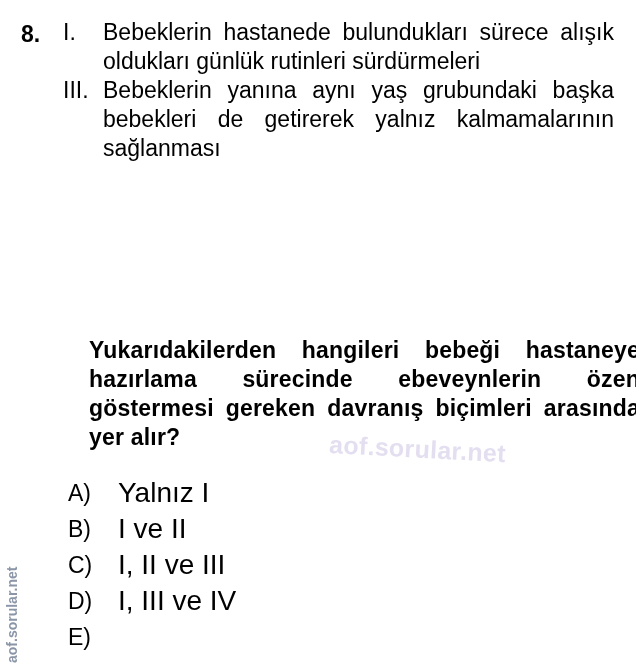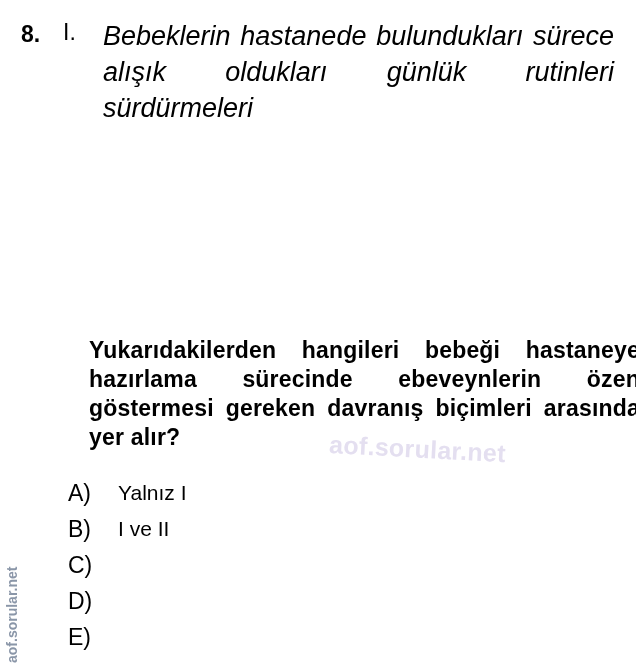--- a/index.html
+++ b/index.html
@@ -34,25 +34,24 @@
       align-items: flex-start;
     }
     .roman {
       width: 40px;
       flex: 0 0 40px;
       font-size: 23px;
       line-height: 29px;
     }
     .item-text {
       flex: 1;
-      font-size: 27px;
-      line-height: 36px;
+      font-size: 23px;
+      line-height: 29px;
       text-align: justify;
       text-align-last: left;
-      font-style: italic;
     }
     .stem {
       position: absolute;
       left: 63px;
       top: 336px;
       width: 551px;
       font-size: 23px;
       font-weight: bold;
       line-height: 29px;
       text-align: justify;
@@ -67,21 +66,21 @@
     .option {
       display: flex;
       height: 36px;
       align-items: center;
     }
     .opt-letter {
       width: 50px;
       font-size: 23px;
     }
     .opt-text {
-      font-size: 21px;
+      font-size: 28px;
     }
     .watermark-center {
       position: absolute;
       left: 330px;
       top: 430px;
       font-size: 25px;
       font-weight: bold;
       color: #e4dff0;
       transform: rotate(3deg);
       transform-origin: left top;
@@ -102,39 +101,45 @@
 </head>
 <body>
 
 <div class="qnum">8.</div>
 
 <div class="items">
   <div class="item">
     <span class="roman">I.</span>
     <span class="item-text">Bebeklerin hastanede bulundukları sürece alışık oldukları günlük rutinleri sürdürmeleri</span>
   </div>
+  <div class="item">
+    <span class="roman">III.</span>
+    <span class="item-text">Bebeklerin yanına aynı yaş grubundaki başka bebekleri de getirerek yalnız kalmamalarının sağlanması</span>
+  </div>
 </div>
 
 <div class="stem">Yukarıdakilerden hangileri bebeği hastaneye hazırlama sürecinde ebeveynlerin özen göstermesi gereken davranış biçimleri arasında yer alır?</div>
 
 <div class="watermark-center">aof.sorular.net</div>
 
 <div class="options">
   <div class="option">
     <span class="opt-letter">A)</span>
     <span class="opt-text">Yalnız I</span>
   </div>
   <div class="option">
     <span class="opt-letter">B)</span>
     <span class="opt-text">I ve II</span>
   </div>
   <div class="option">
     <span class="opt-letter">C)</span>
+    <span class="opt-text">I, II ve III</span>
   </div>
   <div class="option">
     <span class="opt-letter">D)</span>
+    <span class="opt-text">I, III ve IV</span>
   </div>
   <div class="option">
     <span class="opt-letter">E)</span>
   </div>
 </div>
 
 <div class="watermark-side">aof.sorular.net</div>
 
 </body></html>

